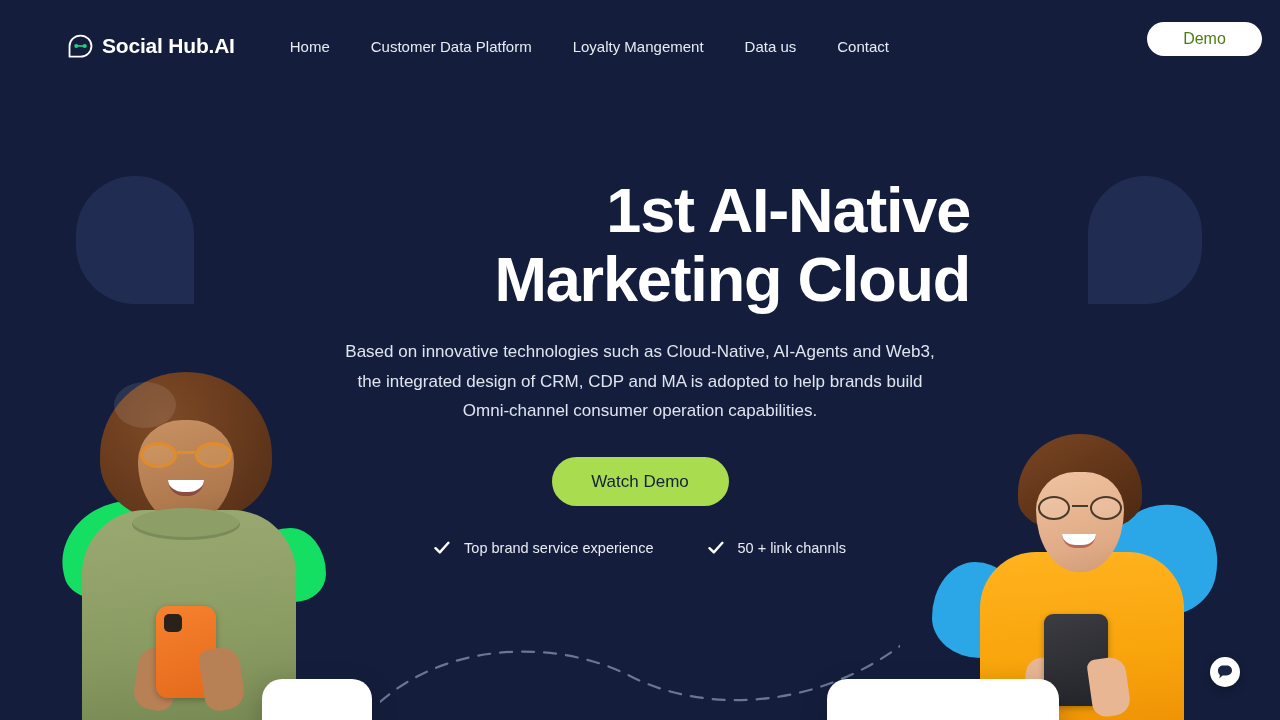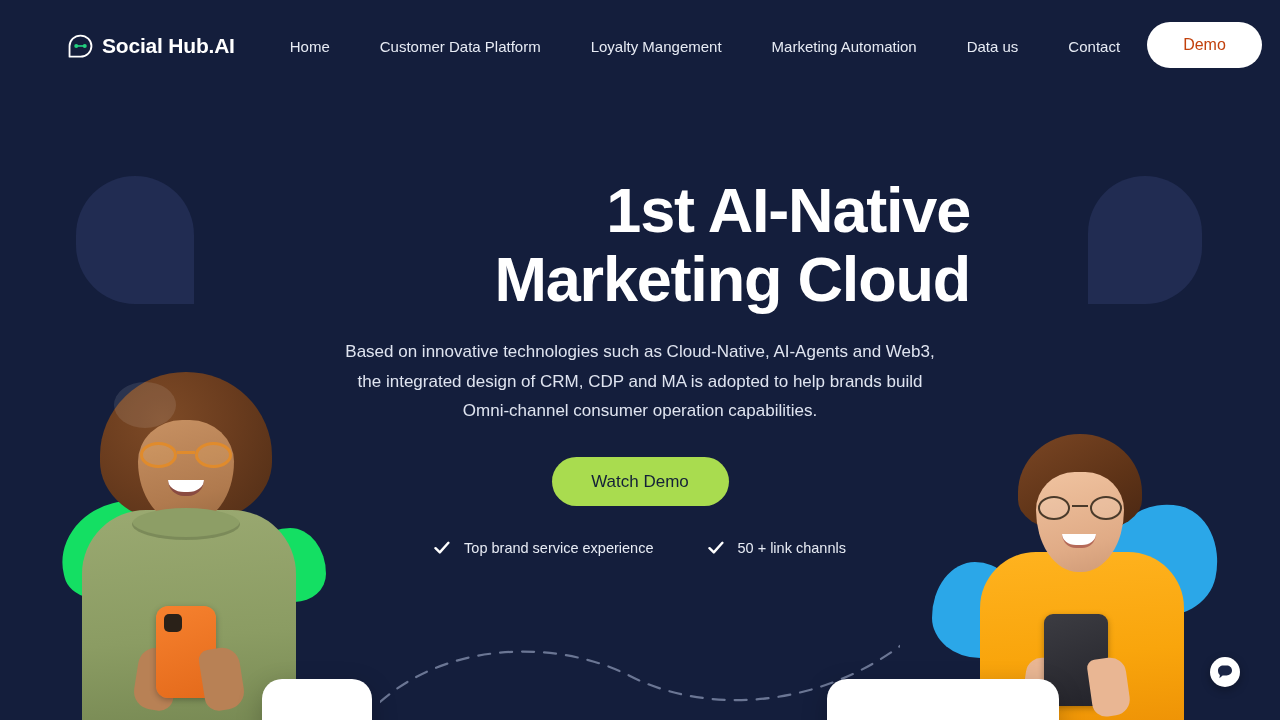--- a/index.html
+++ b/index.html
@@ -34,30 +34,30 @@
   .brand {
     display:flex; align-items:center; gap:9px;
     margin-left:68px; text-decoration:none;
   }
   .brand-logo { width:25px; height:25px; display:block; }
   .brand-name {
     color:#ffffff; font-size:21px; font-weight:bold; letter-spacing:-0.2px;
     white-space:nowrap;
   }
   .nav {
-    display:flex; align-items:center; margin-left:36px; gap:12px;
+    display:flex; align-items:center; margin-left:36px; gap:3px;
   }
   .nav-item {
     color:#e7ebf4; font-size:15px; padding:8px 19px; white-space:nowrap;
     cursor:pointer; text-decoration:none;
   }
   .demo-btn {
     position:absolute; right:18px; top:22px;
-    width:115px; height:46px; border-radius:23px;
-    background:#ffffff; color:#c2410c;
+    width:115px; height:34px; border-radius:23px;
+    background:#ffffff; color:#4d7c0f;
     font-size:16px; font-family:"Liberation Sans", sans-serif;
     border:none; cursor:pointer;
     display:flex; align-items:center; justify-content:center;
   }
 
   
   .hero {
     position:absolute; left:0; top:0; width:1280px; height:720px;
     display:flex; flex-direction:column; align-items:center;
     z-index:20; pointer-events:none;
@@ -308,21 +308,20 @@
         <circle cx="17.4" cy="12.4" r="2.1" fill="#23d07f"></circle>
         <rect x="8.6" y="11.6" width="8.8" height="1.7" fill="#23d07f"></rect>
       </svg>
       <span class="brand-name">Social Hub.AI</span>
     </div>
 
     <div class="nav">
       <a class="nav-item">Home</a>
       <a class="nav-item">Customer Data Platform</a>
       <a class="nav-item">Loyalty Mangement</a>
-      <a class="nav-item">Marketing Automation</a>
       <a class="nav-item">Data us</a>
       <a class="nav-item">Contact</a>
     </div>
 
     <button class="demo-btn">Demo</button>
   </div>
 
   <div class="hero">
     <h1 class="hero-title">
       <span>1st AI-Native</span><br>

